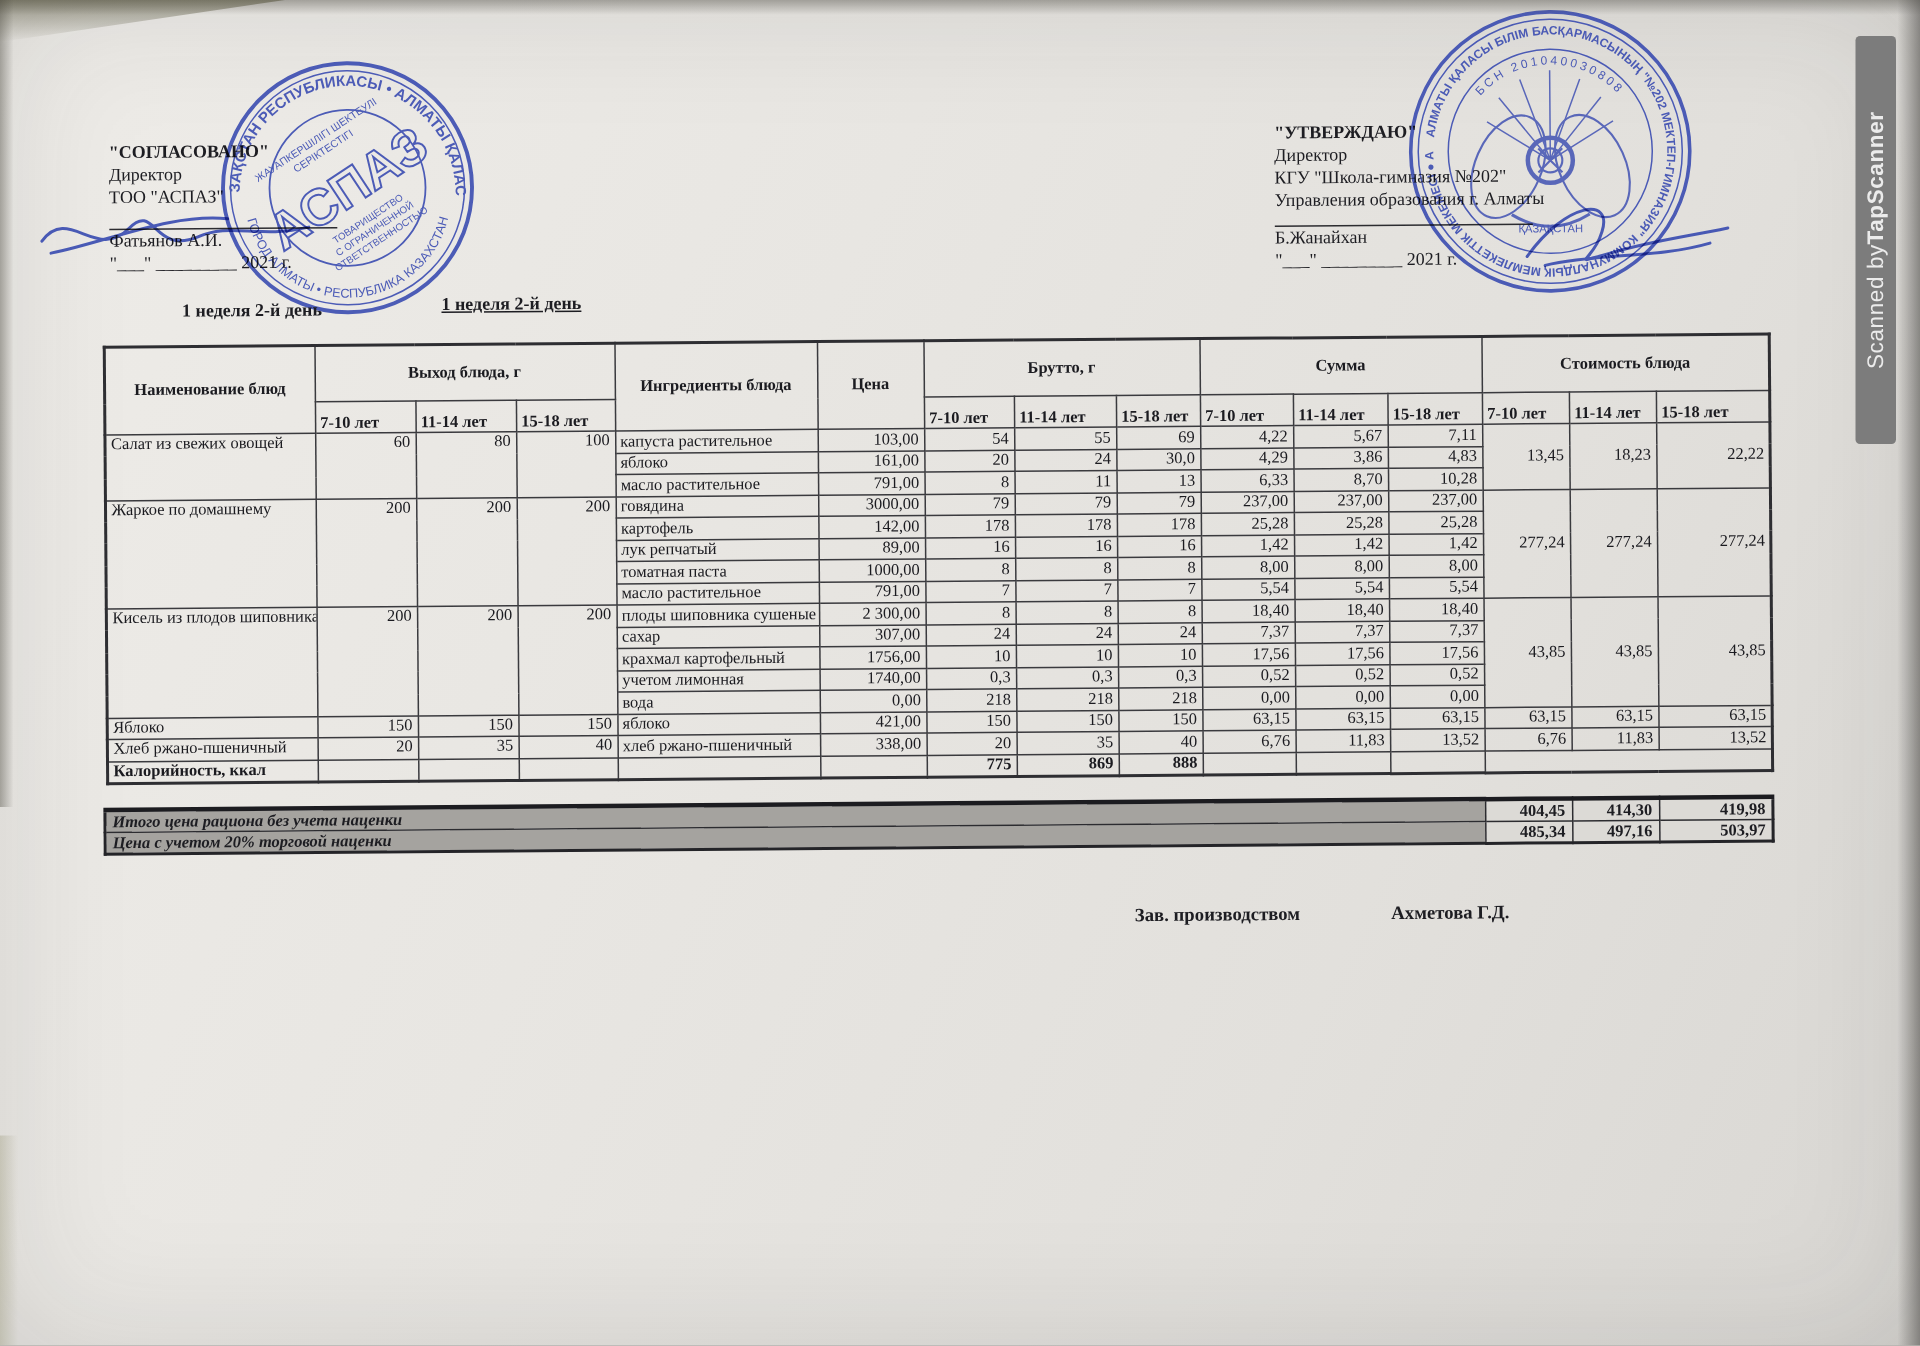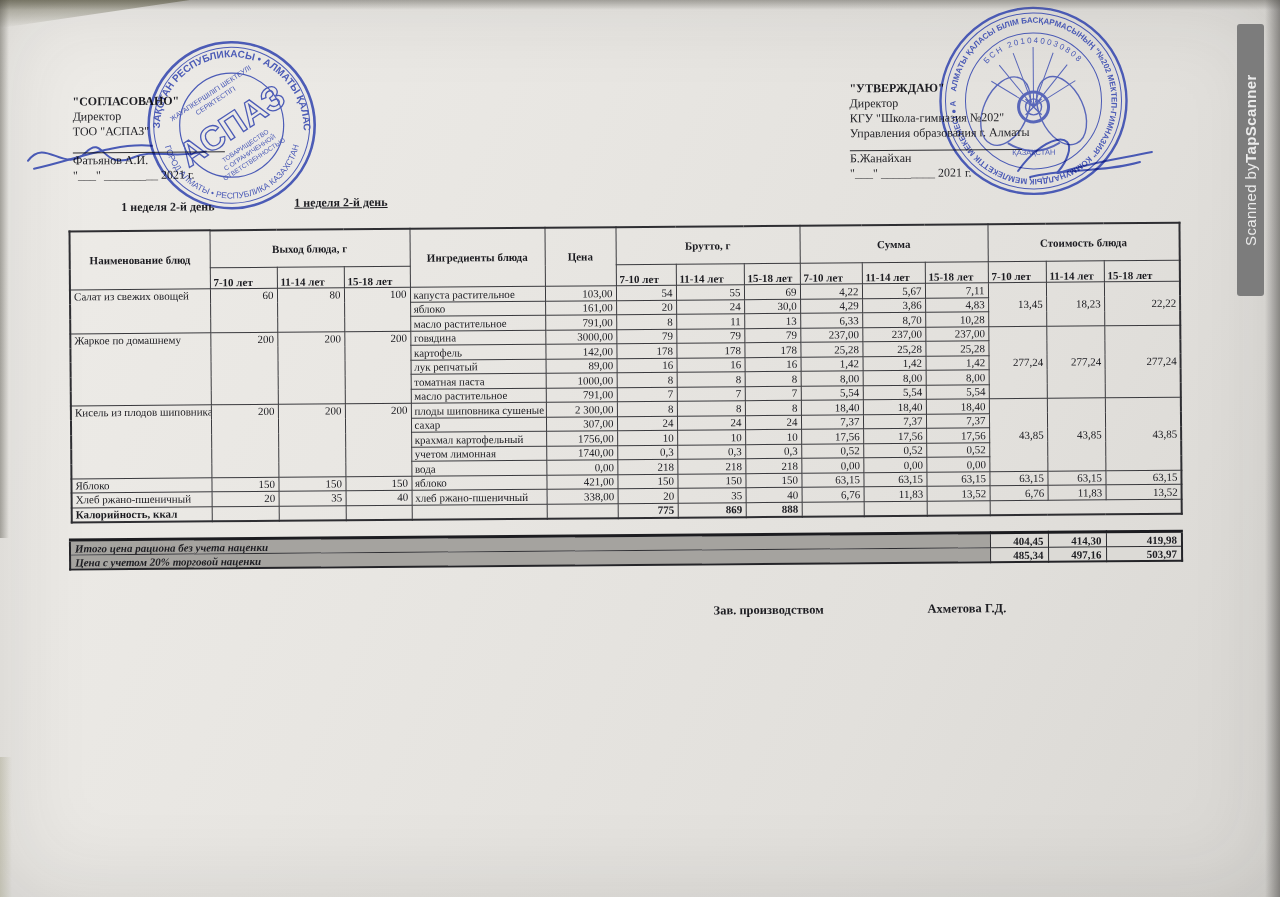--- a/index.html
+++ b/index.html
@@ -50,21 +50,21 @@
   .cal-row td{font-weight:bold;}
 
   
   .summary-table{position:absolute;left:68px;top:534px;width:1112px;border-collapse:collapse;table-layout:fixed;
     font-size:11px;border:2px solid #242428;border-top:3px solid #1c1c20;}
   .summary-table td{border:1px solid #2c2c30;height:13px;padding:0 4px;overflow:hidden;white-space:nowrap;}
   .sum-label{background:#a5a39f;font-weight:bold;font-style:italic;text-align:left;}
   .sum-val{font-weight:bold;text-align:right;background:#dcdad6;}
 
   .footer-line{position:absolute;top:604px;left:0;width:1280px;font-size:12.5px;font-weight:bold;}
-  .footer-left{position:absolute;left:712px;}
+  .footer-left{position:absolute;left:755px;}
   .footer-right{position:absolute;left:926px;}
 
   
   .ts-bar{position:absolute;top:24px;right:16px;width:27px;height:272px;background:#7c7c7c;border-radius:3px;
     display:flex;align-items:center;justify-content:center;
     writing-mode:vertical-rl;transform:rotate(180deg);
     font-family:"Liberation Sans",sans-serif;font-size:15px;color:#ebebeb;letter-spacing:.4px;}
   .ts-bar b{font-weight:bold;}
 </style>
 </head>

